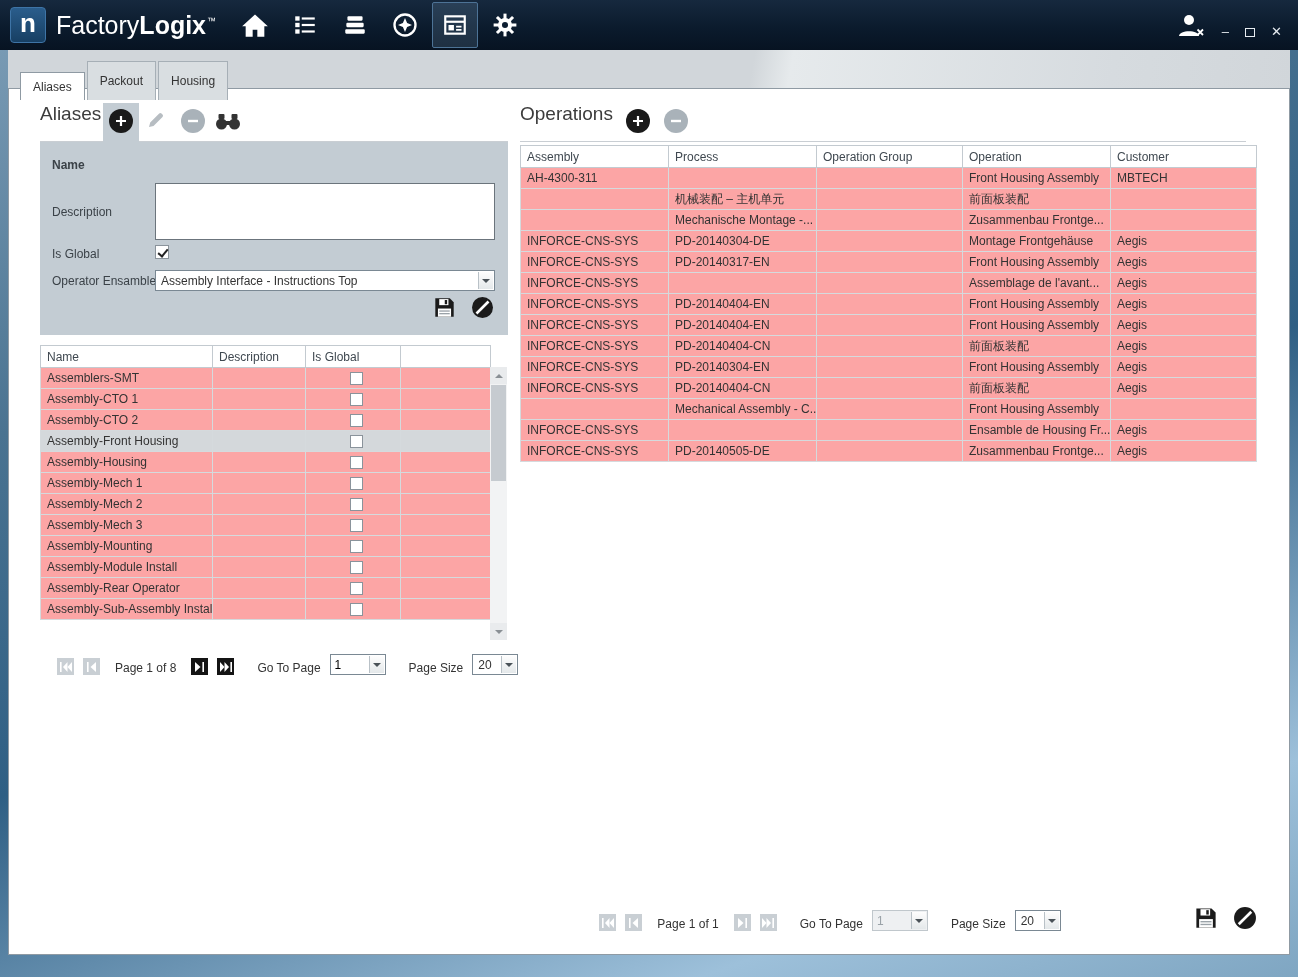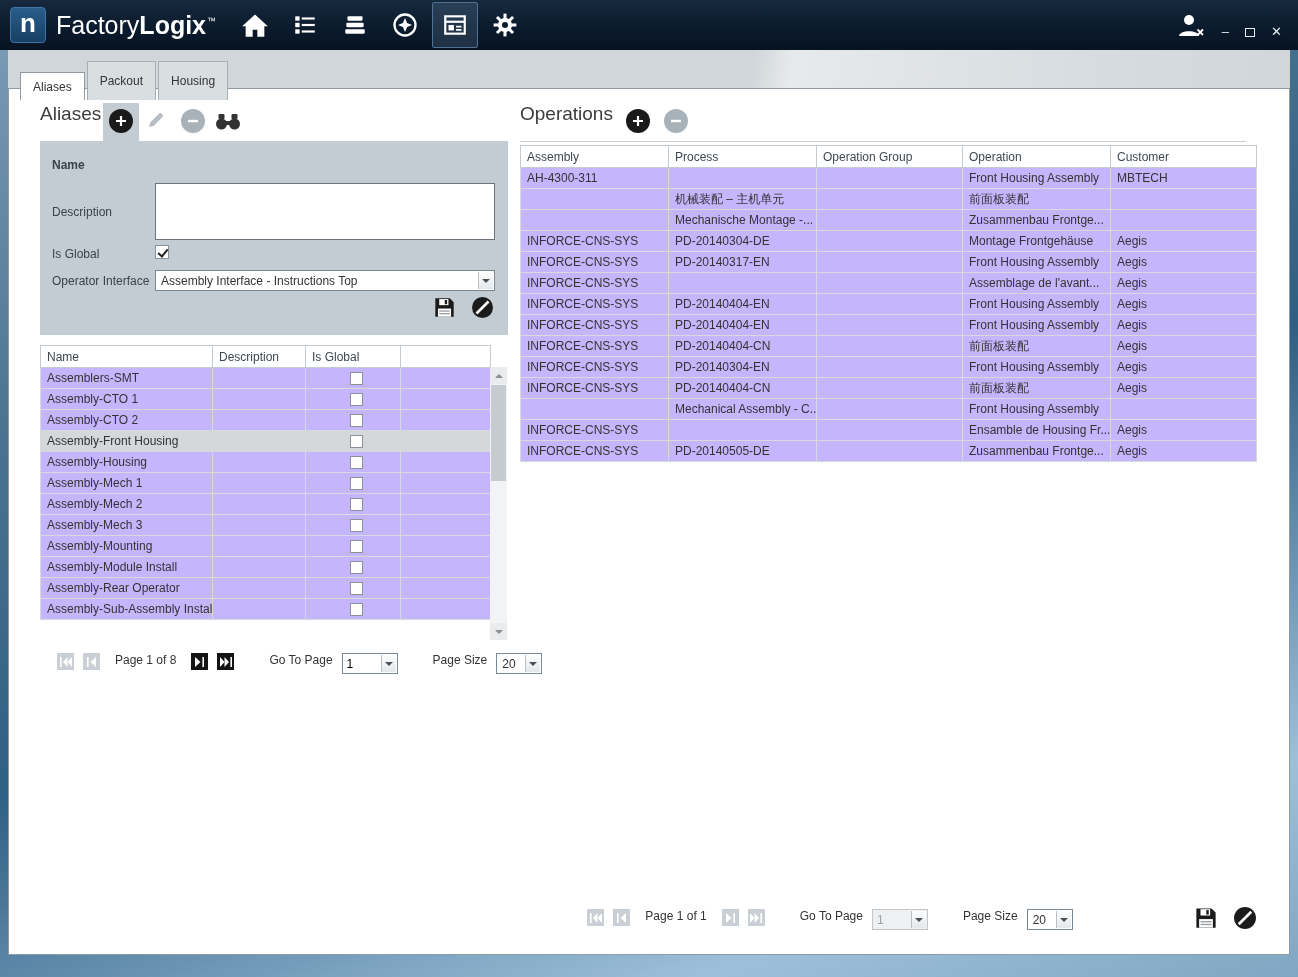--- a/index.html
+++ b/index.html
@@ -79,47 +79,47 @@
   .combo { position:relative; background:#fff; border:1px solid #7a8893; height:21px; font-size:12px;
     display:flex; align-items:center; padding-left:5px; cursor:pointer; }
   .combo-arrow { position:absolute; right:1px; top:1px; bottom:1px; width:15px;
     background:linear-gradient(#fdfdfd,#e4e8ea); border-left:1px solid #b9c1c7;
     display:flex; align-items:flex-start; justify-content:center; }
   .combo-arrow::after { content:""; border:4px solid transparent; border-top-color:#4a5258; margin-top:7px; }
   .opin-combo { position:absolute; left:115px; top:128px; width:340px; }
   .form-actions { position:absolute; right:14px; top:154px; display:flex; gap:16px; align-items:center; }
 
   
-  table.grid { border-collapse:collapse; table-layout:fixed; font-size:12px; color:#333; position:absolute; background:#c4b5fd; }
+  table.grid { border-collapse:collapse; table-layout:fixed; font-size:12px; color:#333; position:absolute; background:#fca5a5; }
   table.grid th { font-weight:normal; color:#3f4850; text-align:left; padding:0 6px; height:22px;
     border:1px solid #c3cad0; background:#fff; white-space:nowrap; overflow:hidden; cursor:pointer; }
   table.grid td { padding:0 6px; height:21px; border:1px solid #d5dadd; white-space:nowrap; overflow:hidden; }
   tr.selected td { background:#d4d8db; }
   .alias-grid { left:31px; top:256px; width:450px; }
   .ops-grid { left:511px; top:56px; width:736px; }
   .cell-cb { position:relative; }
   .cb-row { width:13px; height:13px; border:1px solid #8a939b; background:#fff; display:inline-block; vertical-align:middle; margin-left:38px; }
 
   
   .vscroll { position:absolute; left:481px; top:278px; width:17px; height:273px; background:#f2f3f4; }
   .sb-btn { position:absolute; left:0; width:17px; height:17px; background:#e9ebed; display:flex; align-items:center; justify-content:center; cursor:pointer; }
   .sb-up { top:0; } .sb-down { bottom:0; }
   .sb-up::after { content:""; border:4px solid transparent; border-bottom-color:#8a9095; margin-bottom:4px; }
   .sb-down::after { content:""; border:4px solid transparent; border-top-color:#8a9095; margin-top:4px; }
   .sb-thumb { position:absolute; left:1px; top:18px; width:15px; height:96px; background:#c6cbd0; cursor:grab; }
 
   
-  .pager { position:absolute; display:flex; align-items:flex-start; gap:9px; height:22px; }
+  .pager { position:absolute; display:flex; align-items:flex-end; gap:9px; height:22px; }
   .pager-left { left:48px; top:564px; }
   .pager-right { left:511px; top:820px; width:620px; justify-content:center; }
   .pgbtn { width:17px; height:17px; display:flex; align-items:center; justify-content:center; cursor:pointer; }
   .pgbtn.enabled { background:#141414; }
   .pgbtn.disabled { background:#c9cfd4; }
   .pg-text { color:#333; margin:0 6px; white-space:nowrap; }
-  .pg-label { color:#333; margin-left:26px; white-space:nowrap; }
+  .pg-label { color:#333; margin-left:14px; white-space:nowrap; }
   .gtp { position:relative; width:56px; height:21px; border:1px solid #7a8893; background:#fff; }
   .gtp input { width:38px; height:100%; border:none; font-family:inherit; font-size:12px; padding:0 4px; outline:none; background:transparent; }
   .gtp.disabled { background:#eef0f2; border-color:#c0c7cc; }
   .gtp.disabled input { color:#9aa2a8; }
   .psz { width:46px; }
   .ops-actions { position:absolute; left:1186px; top:817px; display:flex; gap:16px; align-items:center; }
 </style>
 </head>
 <body>
 
@@ -251,21 +251,21 @@
           <rect x="10" y="8" width="6" height="4"></rect>
         </svg>
     </div>
 
     <div class="alias-form">
       <div class="f-label lab-name">Name</div>
       <div class="f-label lab-desc">Description</div>
       <textarea class="in-desc" style=""></textarea>
       <div class="f-label lab-glob">Is Global</div>
       <span class="checkbox cb-glob checked"></span>
-      <div class="f-label lab-opin">Operator Interface</div>
+      <div class="f-label lab-opin">Operator Ensamble</div>
       <div class="combo opin-combo">
         <span>Assembly Interface - Instructions Top</span>
         <div class="combo-arrow"></div>
       </div>
       <div class="form-actions">
         <div class="iconbtn" style="position:static">
           <svg width="21" height="21" viewBox="0 0 16 16">
               <path d="M1 1h11l3 3v11H1z" fill="#1b1b1b"></path>
               <rect x="4" y="1.6" width="7" height="4.6" fill="#fff"></rect>
               <rect x="8.2" y="2.3" width="1.8" height="3.2" fill="#1b1b1b"></rect>

